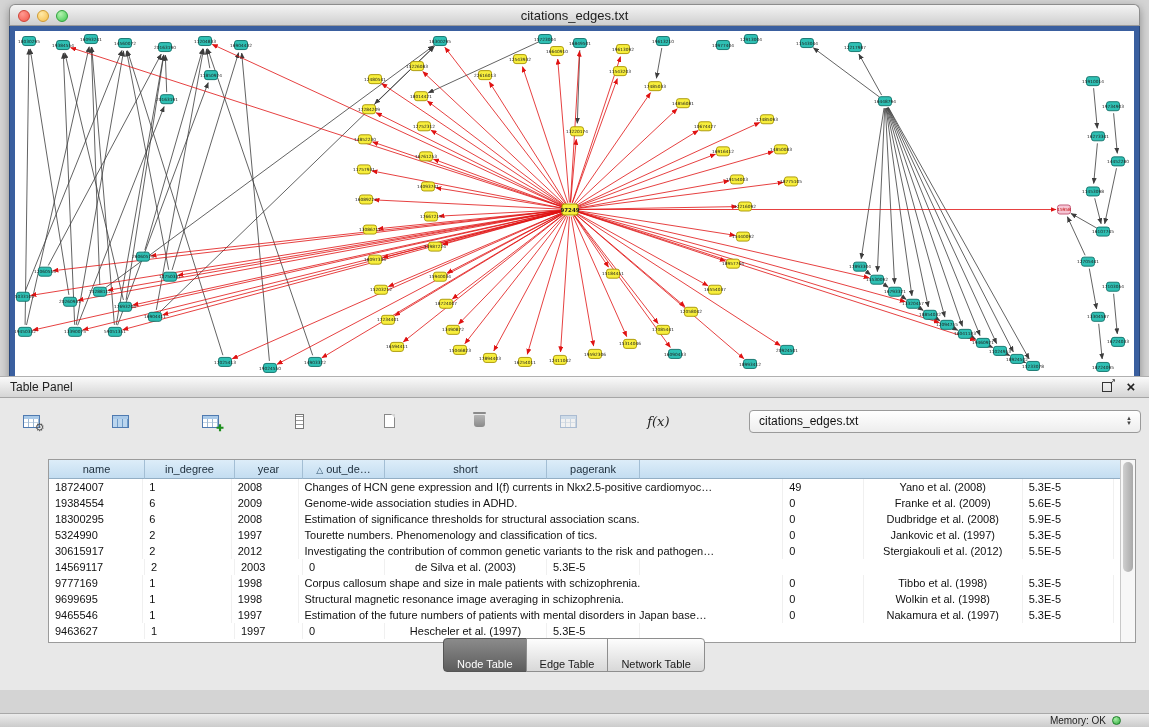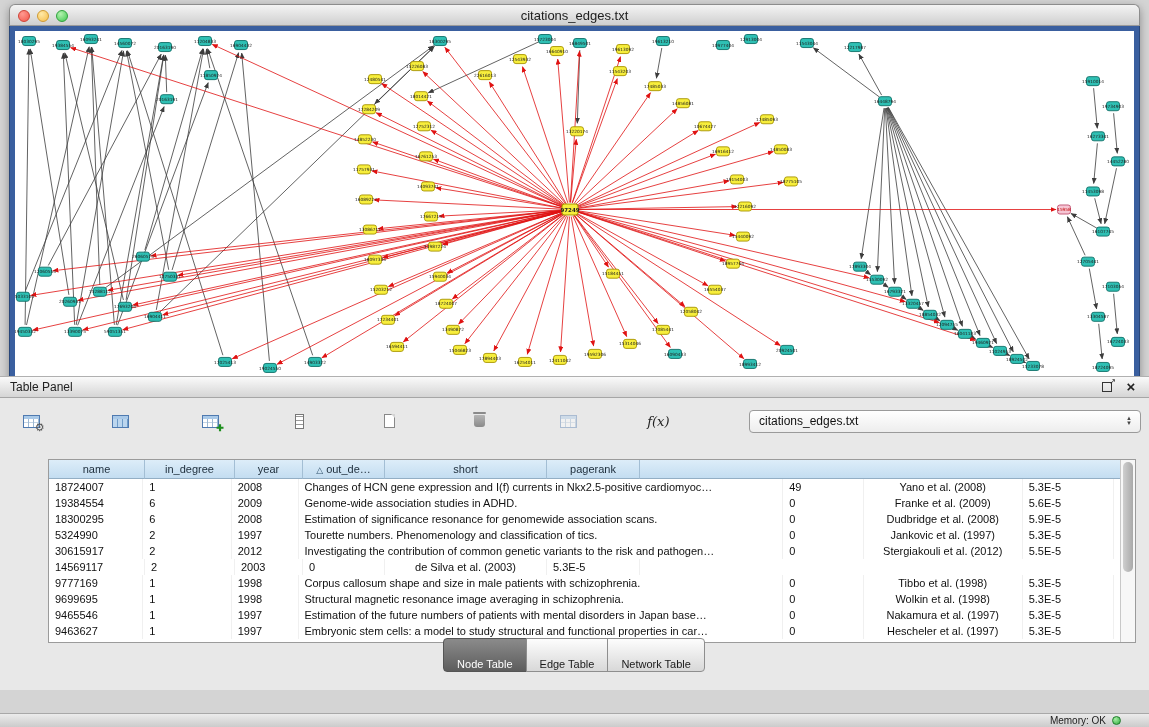--- a/index.html
+++ b/index.html
@@ -805,21 +805,21 @@
             <div class="td c3">Genome-wide association studies in ADHD.</div>
             <div class="td c4">0</div>
             <div class="td c5 center">Franke et al. (2009)</div>
             <div class="td c6">5.6E-5</div>
             <div class="td cF"></div>
           </div>
           <div class="tr">
             <div class="td c0">18300295</div>
             <div class="td c1">6</div>
             <div class="td c2">2008</div>
-            <div class="td c3">Estimation of significance resonance for genomewide association scans.</div>
+            <div class="td c3">Estimation of significance thresholds for structural association scans.</div>
             <div class="td c4">0</div>
             <div class="td c5 center">Dudbridge et al. (2008)</div>
             <div class="td c6">5.9E-5</div>
             <div class="td cF"></div>
           </div>
           <div class="tr">
             <div class="td c0">5324990</div>
             <div class="td c1">2</div>
             <div class="td c2">1997</div>
             <div class="td c3">Tourette numbers. Phenomenology and classification of tics.</div>
@@ -874,21 +874,20 @@
             <div class="td c3">Estimation of the future numbers of patients with mental disorders in Japan base…</div>
             <div class="td c4">0</div>
             <div class="td c5 center">Nakamura et al. (1997)</div>
             <div class="td c6">5.3E-5</div>
             <div class="td cF"></div>
           </div>
           <div class="tr">
             <div class="td c0">9463627</div>
             <div class="td c1">1</div>
             <div class="td c2">1997</div>
-            <div class="td c3">Embryonic stem cells: a model to study structural and functional properties in car…</div>
             <div class="td c4">0</div>
             <div class="td c5 center">Hescheler et al. (1997)</div>
             <div class="td c6">5.3E-5</div>
             <div class="td cF"></div>
           </div>
         </div>
     </div>
     <div class="vscroll">
       <div class="vthumb"></div>
     </div>

